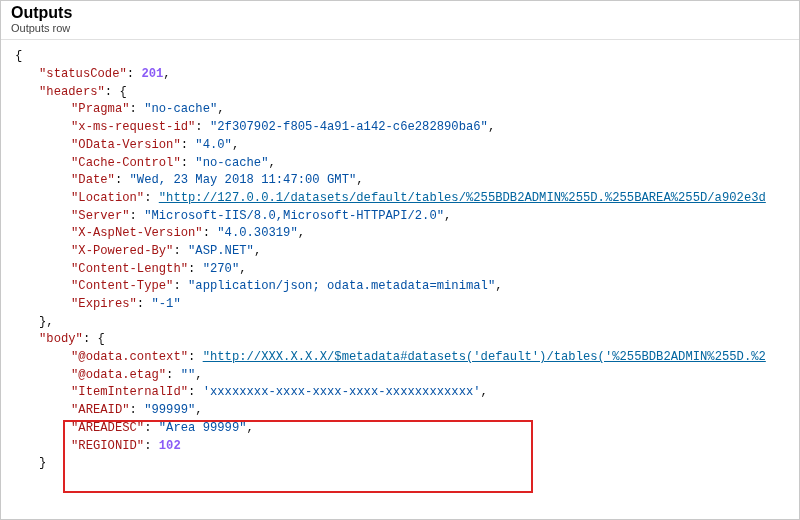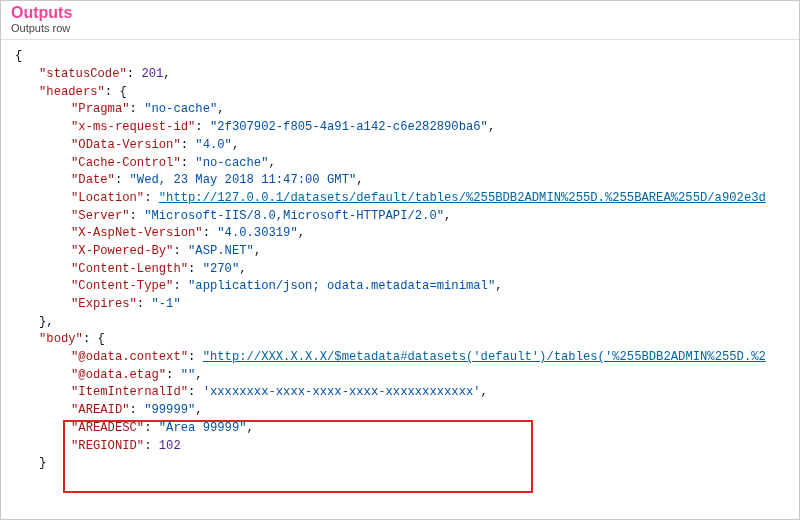--- a/index.html
+++ b/index.html
@@ -18,42 +18,42 @@
       display: flex;
       flex-direction: column;
     }
     .header {
       padding: 2px 10px 4px 10px;
       border-bottom: 1px solid #e0e0e0;
     }
     .title {
       font-size: 16px;
       font-weight: 600;
-      color: #ec4899;
+      color: #000000;
       line-height: 1.2;
     }
     .subtitle {
       font-size: 11px;
       color: #444;
       line-height: 1.2;
     }
     .code-area {
       flex: 1;
       padding: 8px 6px 8px 14px;
       font-family: Consolas, "Courier New", monospace;
       font-size: 12.2px;
       line-height: 1.45;
       white-space: pre;
       overflow: hidden;
       color: #111;
       position: relative;
     }
     .k  { color: #a31515; }
     .s  { color: #0451a5; }
-    .n  { color: #4c1d95; }
+    .n  { color: #8b5cf6; font-weight: bold; }
     .p  { color: #111; }
     .lk { color: #0366a0; text-decoration: underline; }
     .ind1 { padding-left: 24px; display:block;}
     .ind2 { padding-left: 56px; display:block;}
     .highlight-box {
       position: absolute;
       border: 2px solid #d22;
       left: 62px;
       top: 380px;
       width: 470px;

